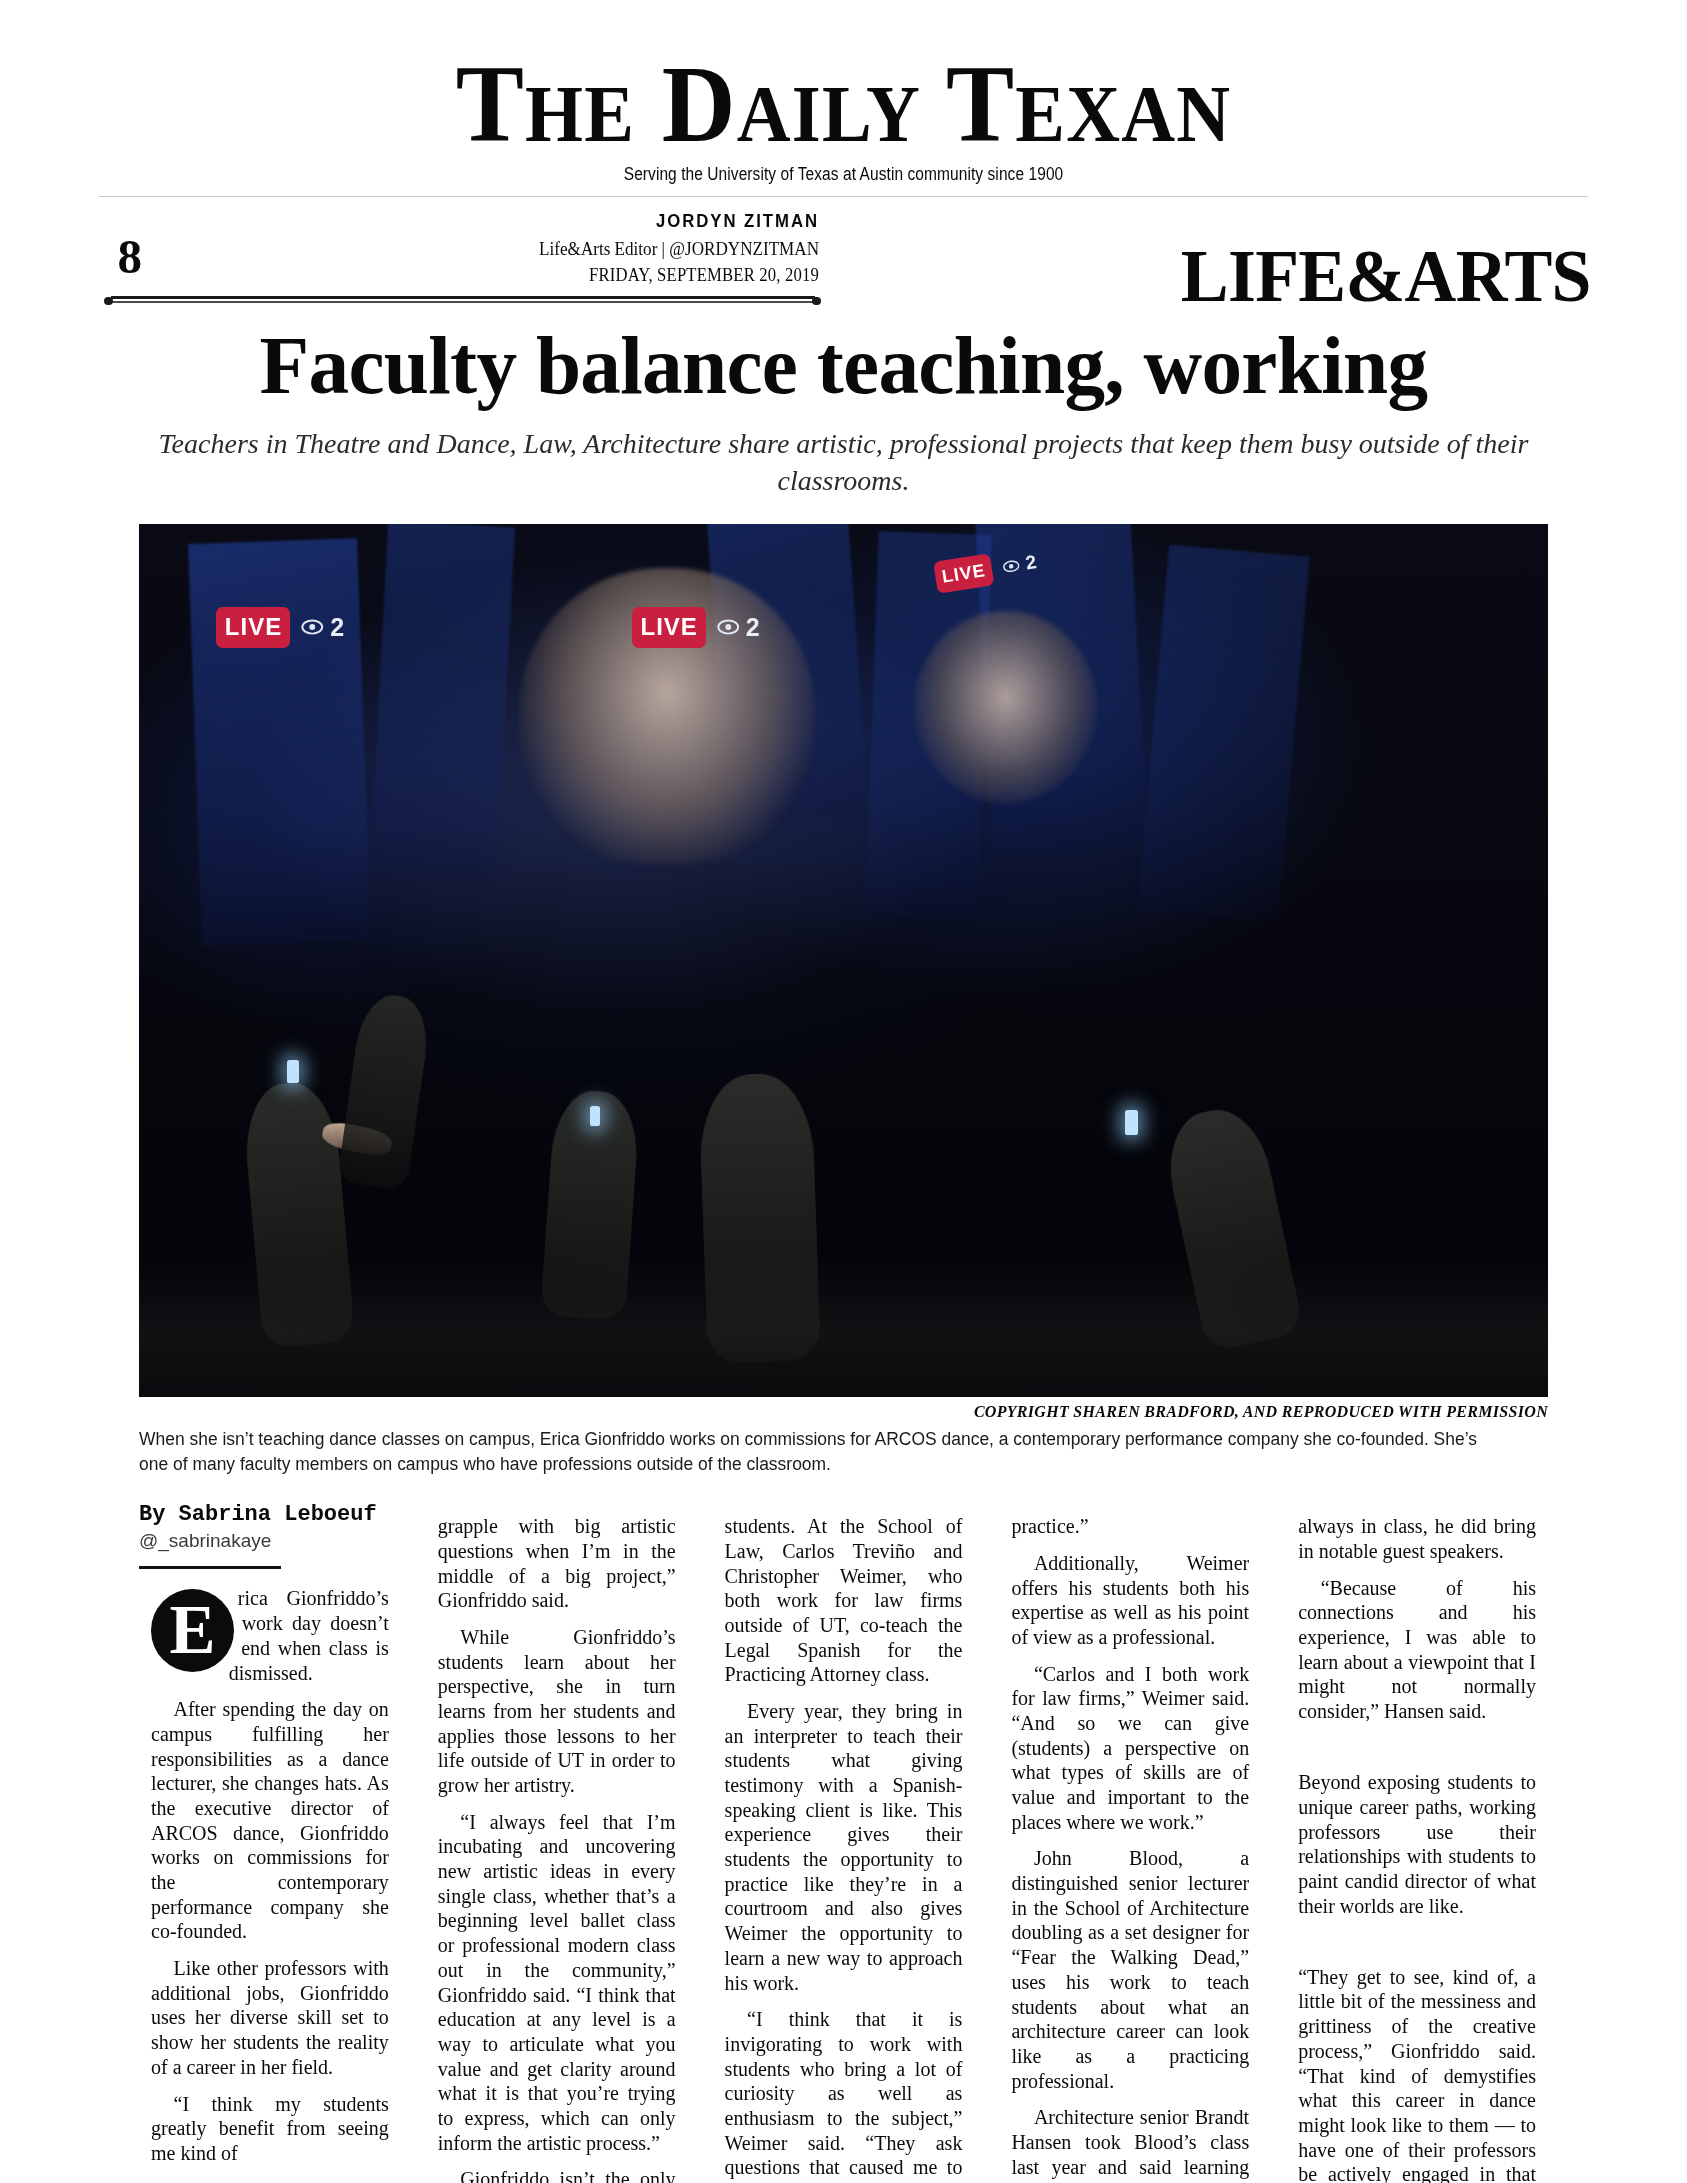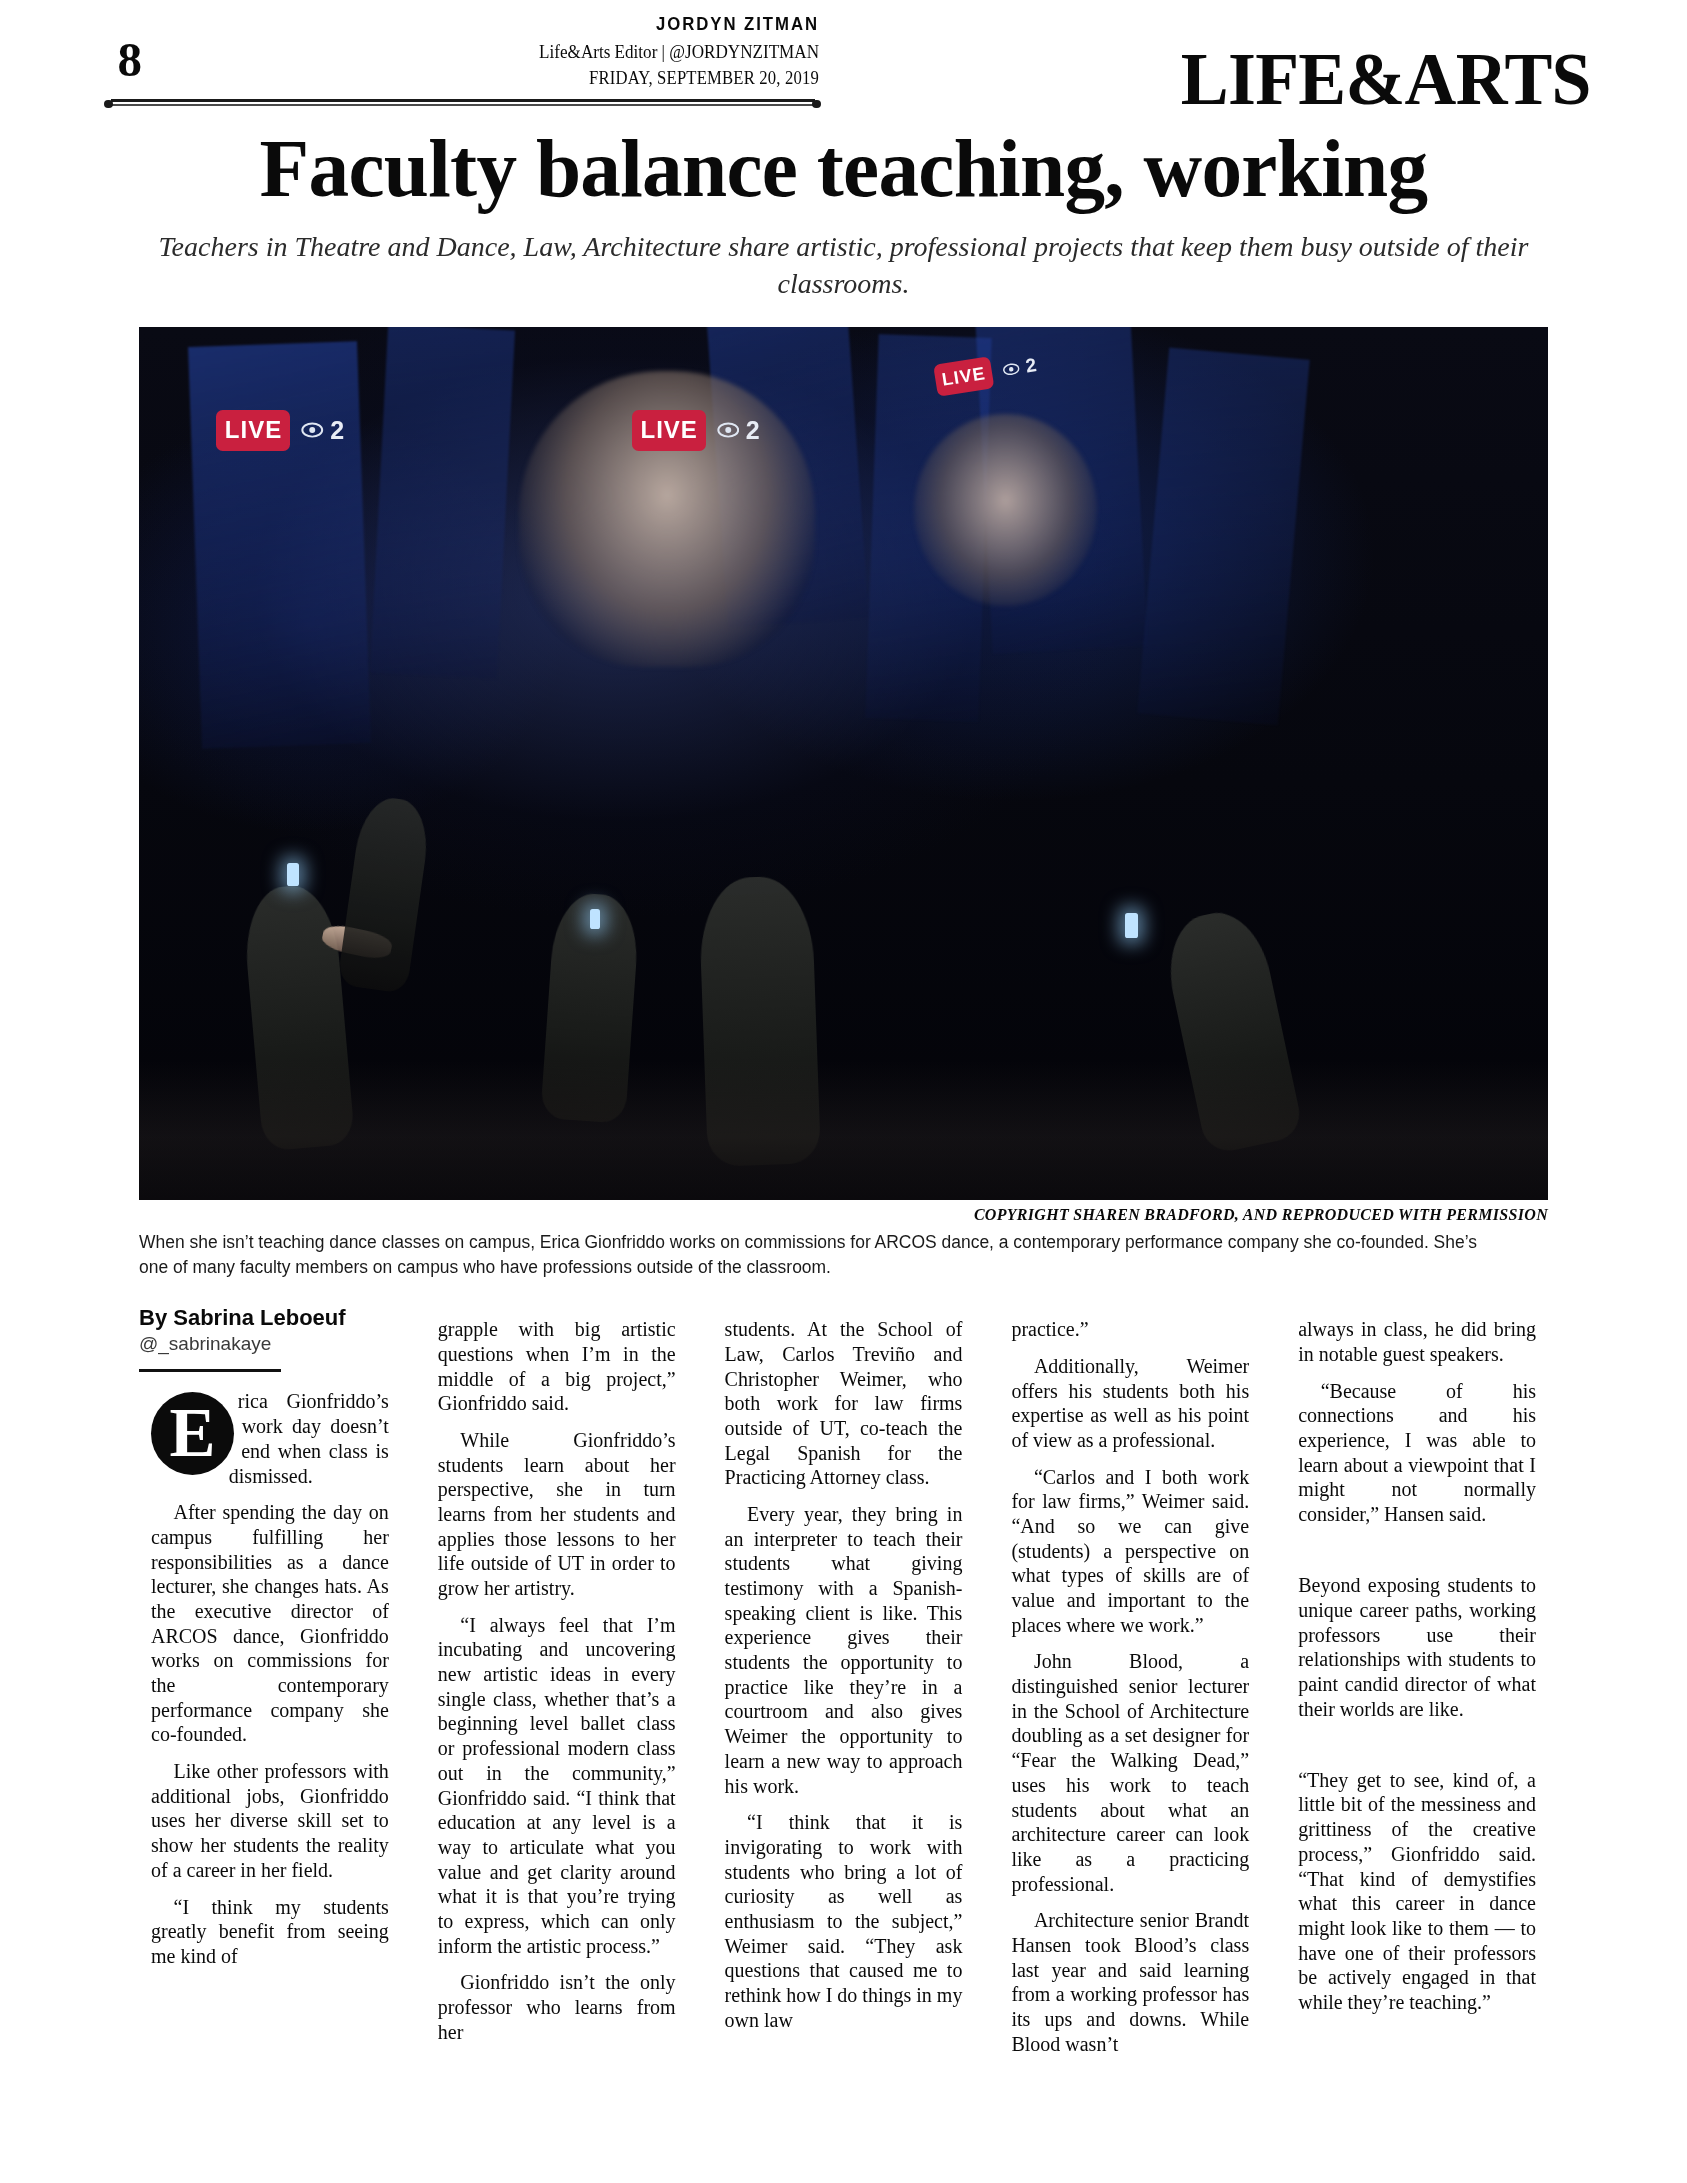--- a/index.html
+++ b/index.html
@@ -175,21 +175,21 @@
     font-family: "Liberation Sans", sans-serif;
     font-size: 18px; line-height: 1.4;
     margin-top: 5.3px; color: #1a1a1a;
     transform: scaleX(0.97); transform-origin: left;
   }
 
   
   .body-area { margin: 25px 40px 0 40px; display: flex; gap: 25px; }
   .col { flex: 1 1 0; min-width: 0; }
   .byline-name {
-    font-family: Liberation Sans, sans-serif;
+    font-family: Liberation Mono, monospace;
     font-weight: bold; font-size: 22px; line-height: 1.2;
   }
   .byline-handle {
     font-family: "Liberation Sans", sans-serif;
     font-size: 19px; color: #3a3a3a; margin-top: 1.3px;
   }
   .byline-rule { width: 142px; border-top: 3.3px solid #111; margin: 14.6px 0 17px 0; }
   .para {
     font-family: "Liberation Serif", serif;
     font-size: 20px; line-height: 1.235;
@@ -216,20 +216,27 @@
     margin: 2.6px 9.3px 0 0;
     shape-outside: circle(50%);
   }
   .gap { height: 22.5px; }
 </style>
 </head>
 <body>
 
 <div class="page">
 
+  <div class="masthead">
+    <div class="masthead-title">
+      <span class="cap">T</span><span class="sm">HE</span><span class="cap"> </span><span class="cap">D</span><span class="sm">AILY</span><span class="cap"> </span><span class="cap">T</span><span class="sm">EXAN</span>
+    </div>
+    <div class="masthead-sub">Serving the University of Texas at Austin community since 1900</div>
+    <div class="masthead-rule"></div>
+  </div>
 
   <div class="sectionbar">
     <div class="pagenum">8</div>
     <div class="editorblock">
       <div class="editor-name">JORDYN ZITMAN</div>
       <div class="editor-role">Life&amp;Arts Editor | @JORDYNZITMAN</div>
       <div class="editor-date">FRIDAY, SEPTEMBER 20, 2019</div>
     </div>
     <div class="section-name">LIFE&amp;ARTS</div>
     <div class="barline">

